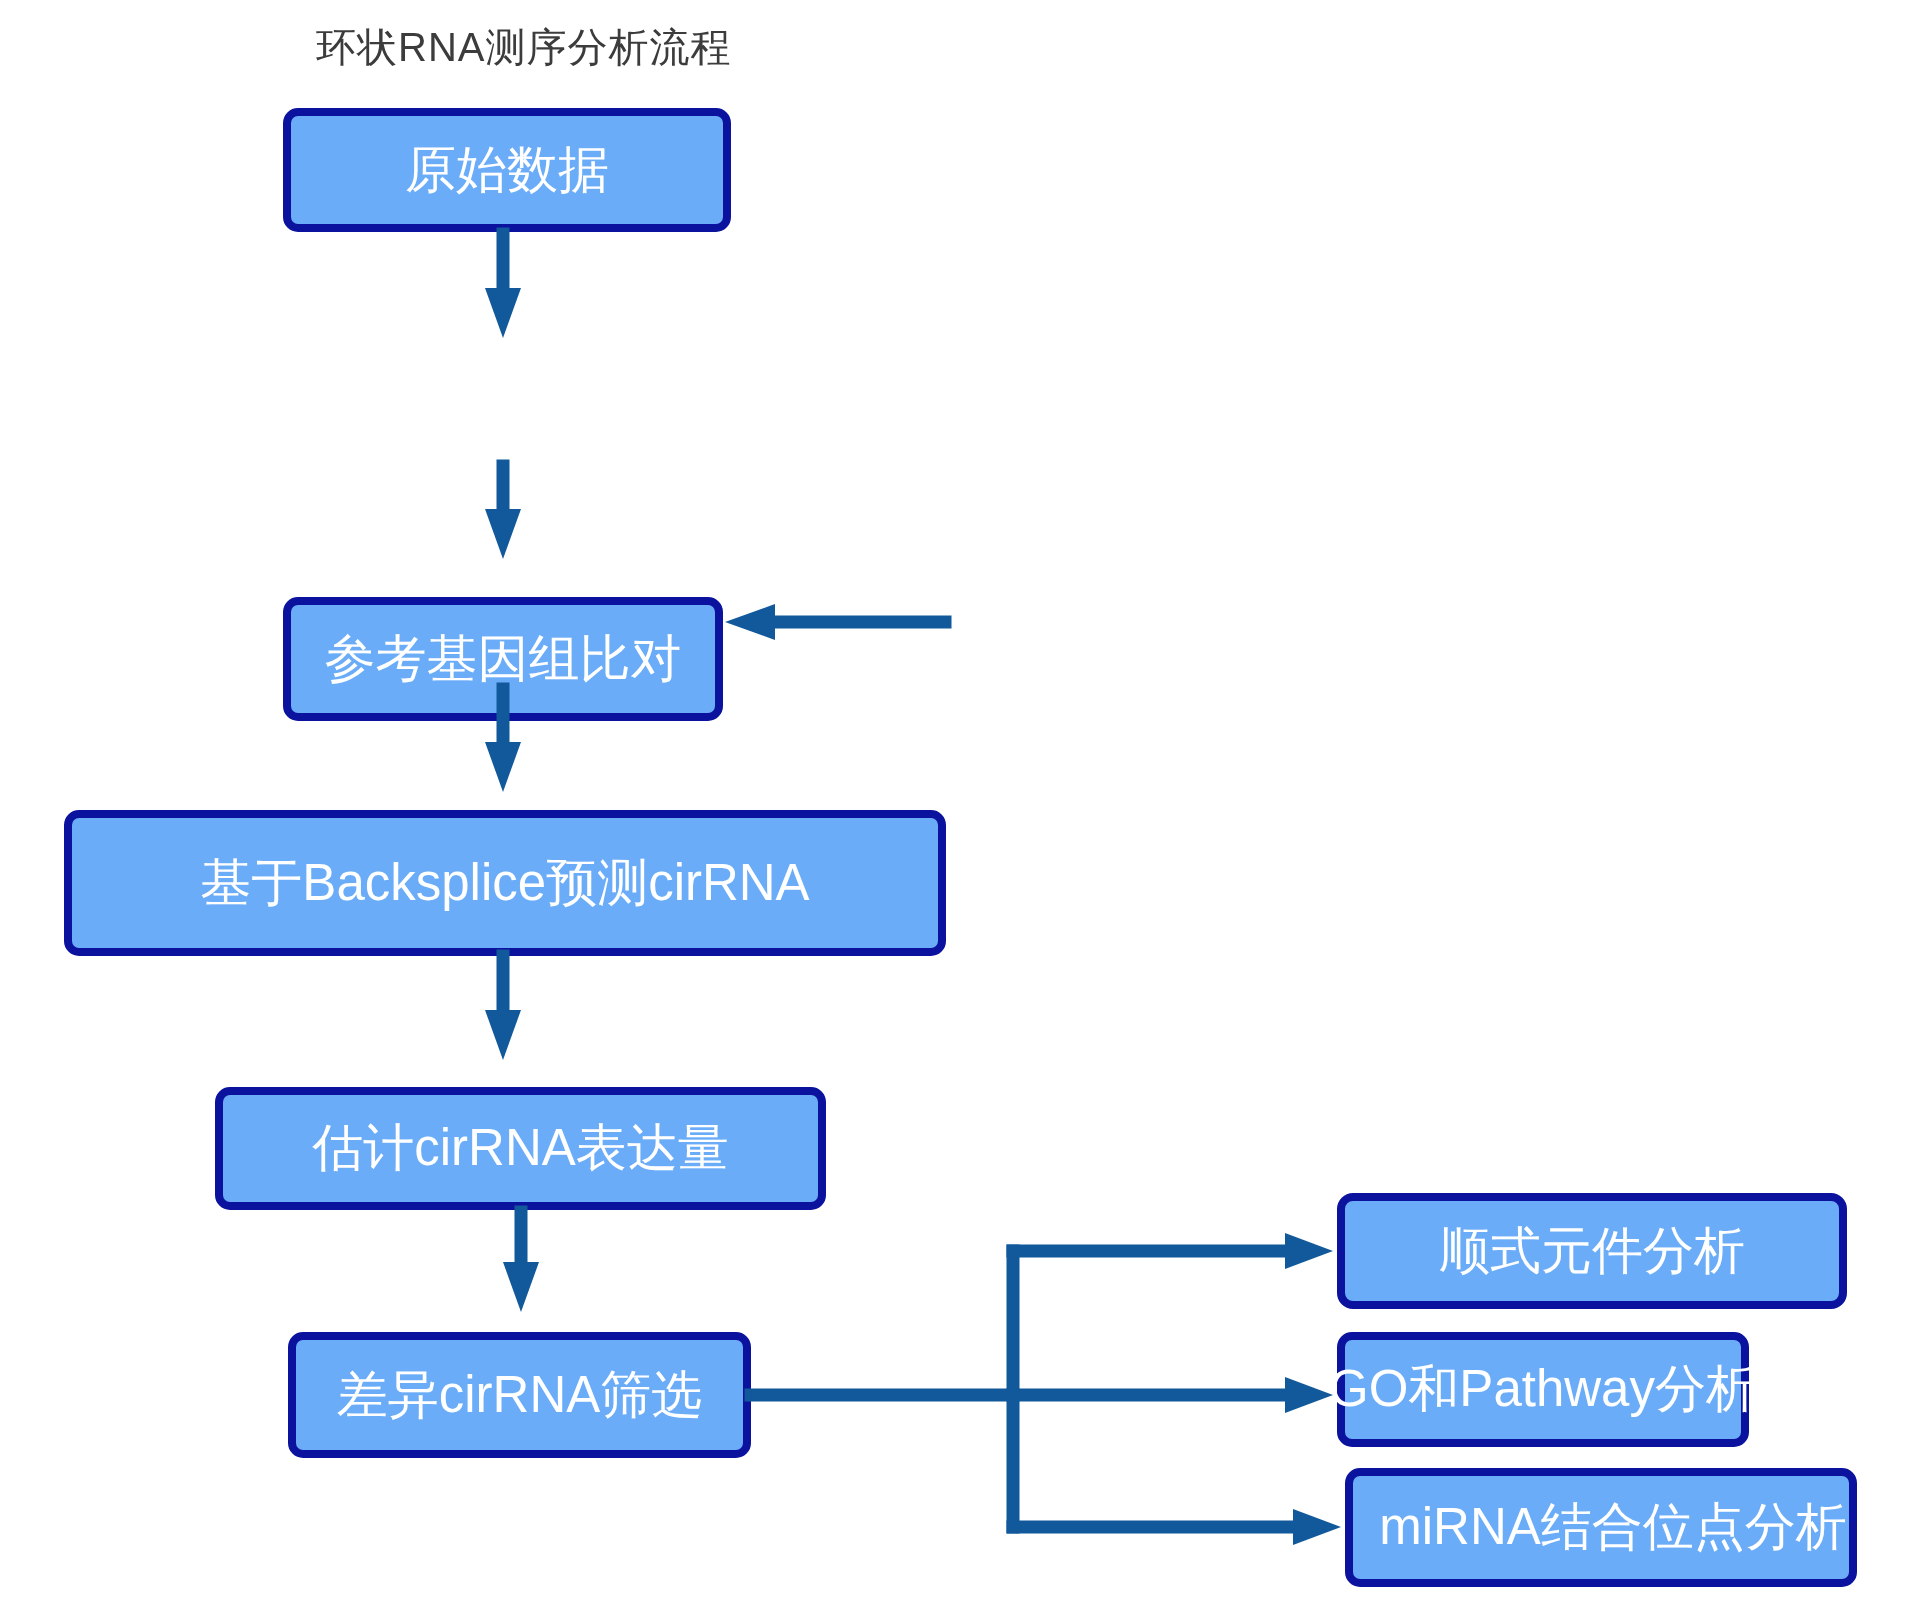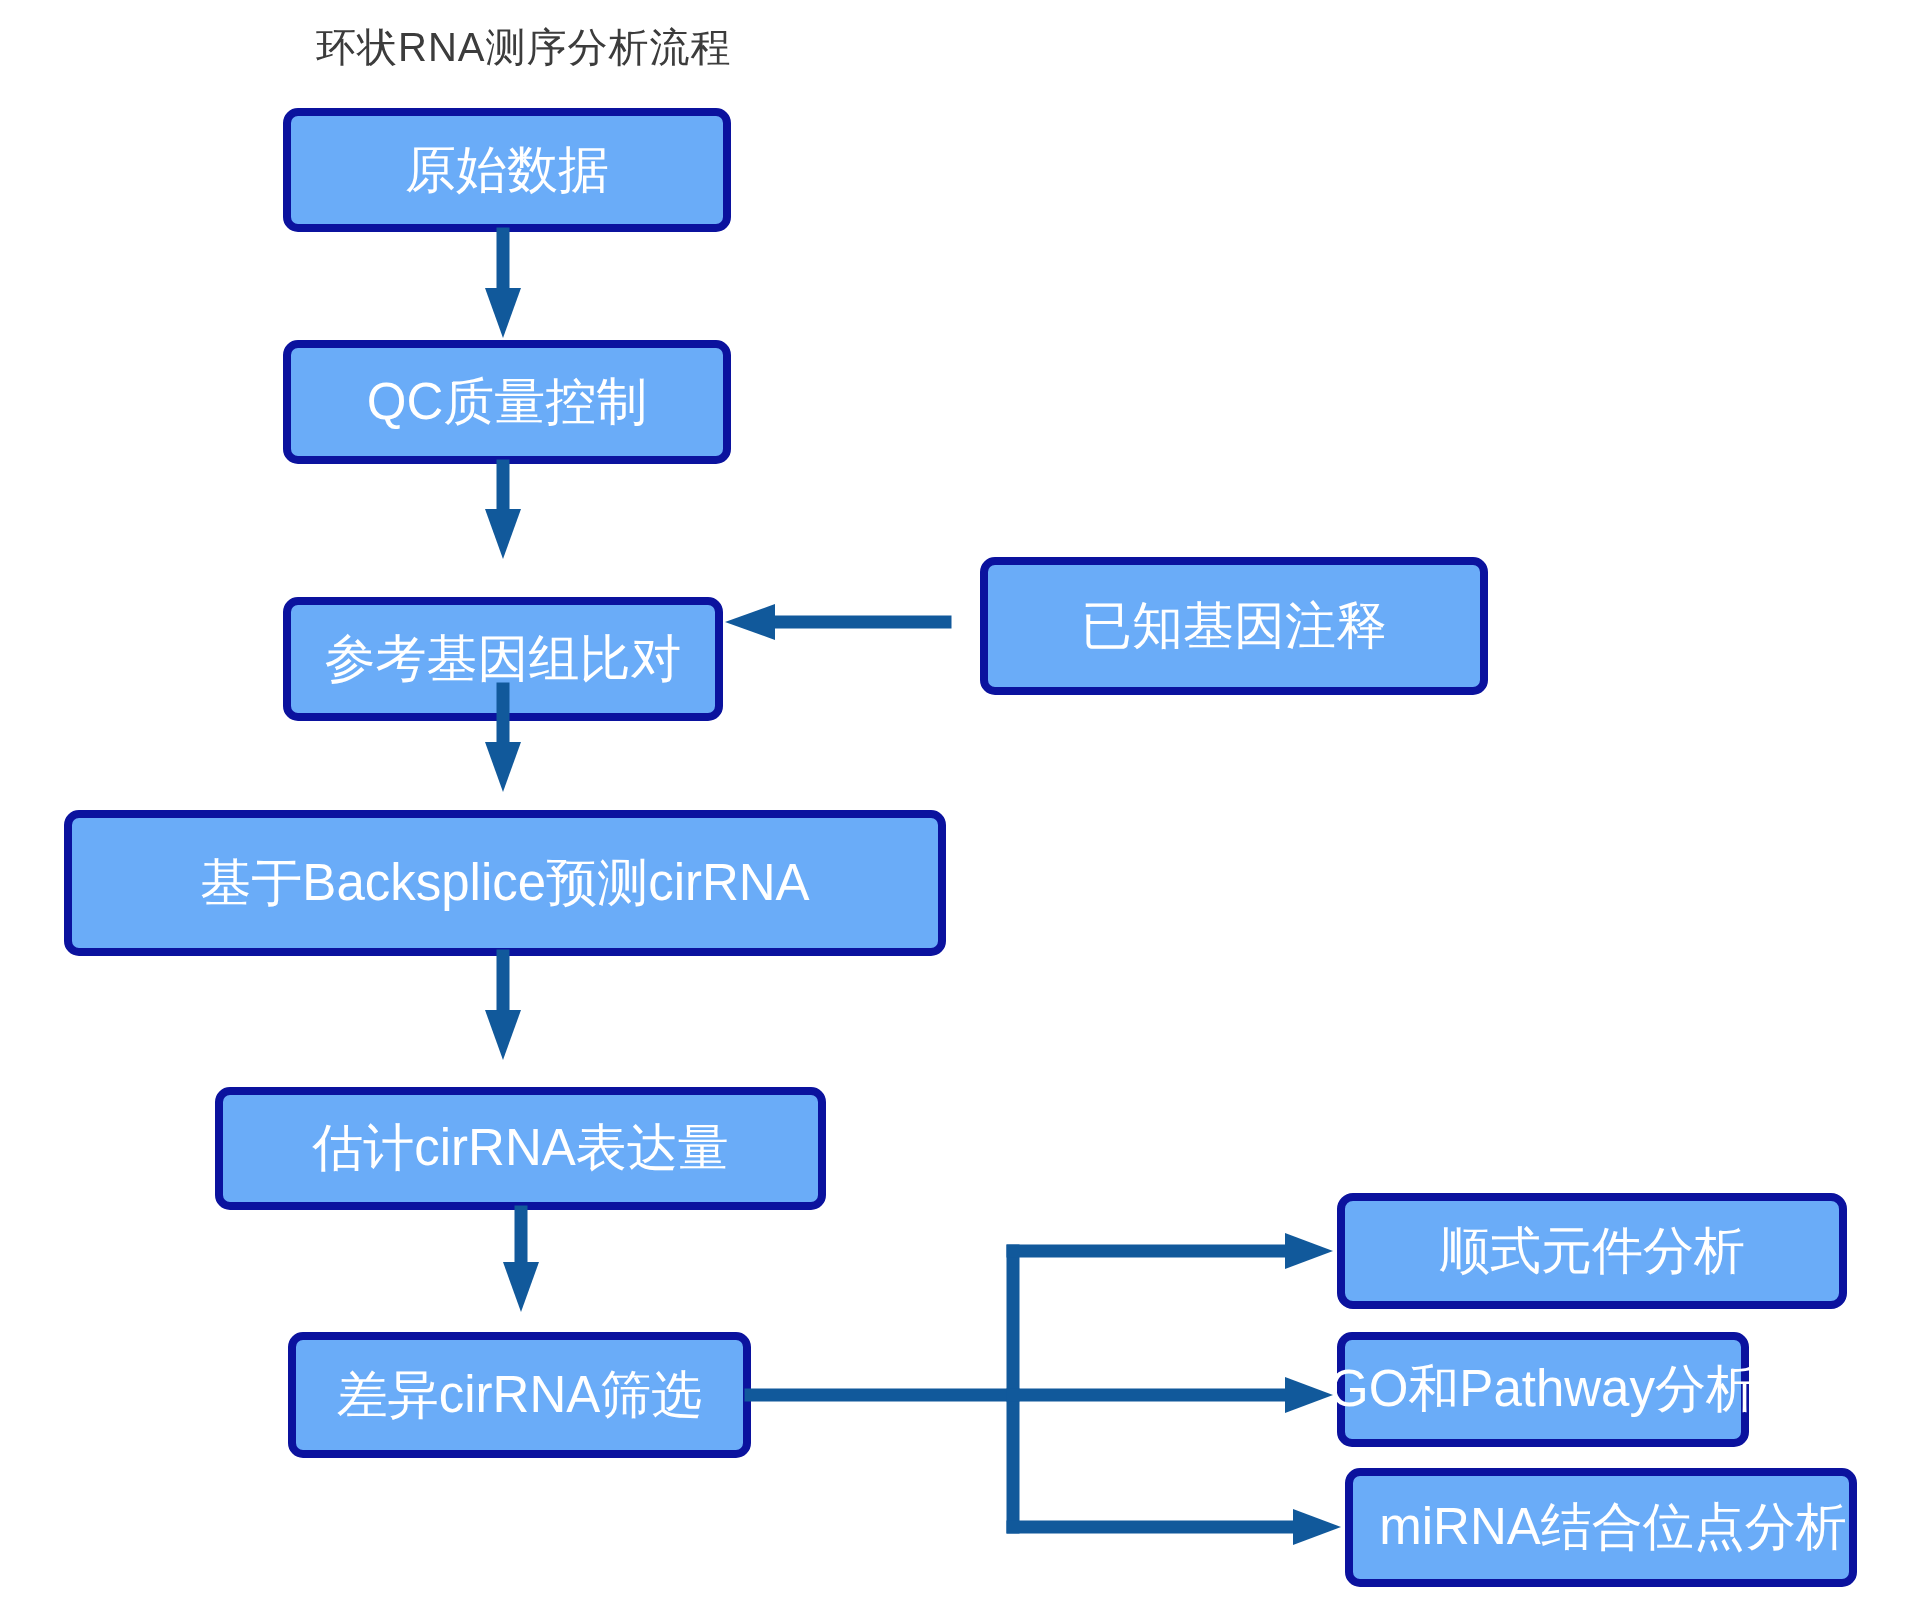--- a/index.html
+++ b/index.html
@@ -66,23 +66,21 @@
   }
 </style>
 </head>
 <body>
 
 <div class="canvas">
 
   <div class="diagram-title">环状RNA测序分析流程</div>
 
   <div class="node" id="n-raw">原始数据</div>
-  <div class="node" id="n-qc">QC质量控制</div>
   <div class="node" id="n-align">参考基因组比对</div>
-  <div class="node" id="n-annot">已知基因注释</div>
   <div class="node" id="n-backsplice">基于Backsplice预测cirRNA</div>
   <div class="node" id="n-expr">估计cirRNA表达量</div>
   <div class="node" id="n-diff">差异cirRNA筛选</div>
   <div class="node" id="n-cis">顺式元件分析</div>
   <div class="node" id="n-go">GO和Pathway分析</div>
   <div class="node" id="n-mirna">miRNA结合位点分析</div>
 
   <svg class="arrow-layer" viewBox="0 0 1920 1603">
 
     <g>

